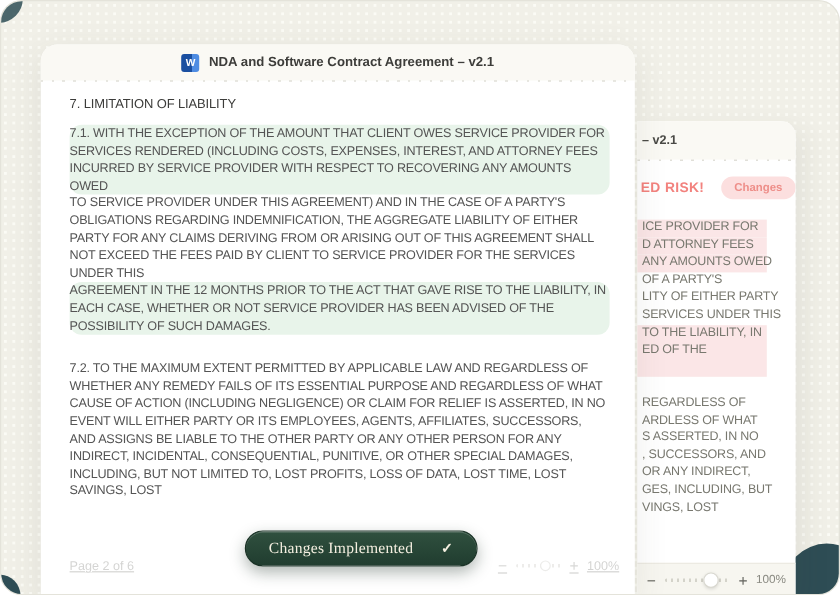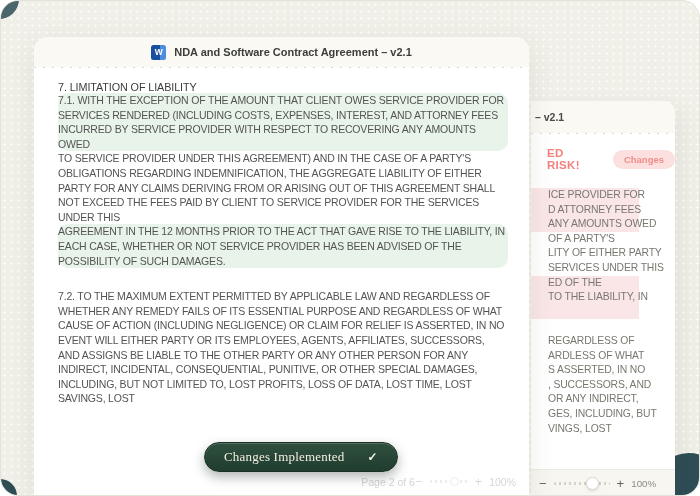--- a/index.html
+++ b/index.html
@@ -12,35 +12,35 @@
     background-size:7px 7px;
   }
   
   .corner { position:absolute; border-radius:50%; background:var(--corner-accent,#2e4d55); z-index:0; }
   .corner.tl { width:40px; height:40px; left:-22px; top:-22px; opacity:.85; }
   .corner.bl { width:34px; height:34px; left:-18px; bottom:-18px; }
   .corner.br { width:72px; height:72px; right:-26px; bottom:-30px; }
 
   
   .back-card {
-    position:absolute; left:530px; top:100px; width:144px; height:396px;
+    position:absolute; left:530px; top:100px; width:132px; height:396px;
     background:var(--card-background,#fff); border-radius:0 12px 0 0;
     box-shadow: 8px 8px 22px rgba(70,70,55,.08); z-index:1; overflow:hidden;
   }
   .back-titlebar { height:32px; background:var(--titlebar-background,#faf9f4);
     display:flex; align-items:center; padding-left:4px;
     font-size:10.5px; font-weight:600; color:#4a4a46; }
   .dotline { height:1px; background:repeating-linear-gradient(90deg,#d9d8cf 0 2px, transparent 2px 9px); }
   .back-body { padding-top:13px; }
-  .risk-row { display:flex; align-items:center; gap:14px; padding-left:16px; margin-bottom:17px; }
+  .risk-row { display:flex; align-items:center; gap:14px; padding-left:3px; margin-bottom:17px; }
   .risk-label { font-size:11.5px; font-weight:700; letter-spacing:.3px; color:var(--risk-red,#f2827e); }
   .severity-badge { background:var(--badge-background,#fcdfdf); color:var(--badge-text,#ee8e89);
     font-size:9.5px; font-weight:600; padding:4px 11px; border-radius:10px; }
   .rline { height:14.6px; line-height:14.6px; font-size:10.4px; letter-spacing:-0.15px;
-    color:var(--back-text,#78786f); padding-left:17px; white-space:nowrap; }
+    color:var(--back-text,#78786f); padding-left:4px; white-space:nowrap; }
   .rline.hl { background:var(--pink-highlight,#fbe6e7); width:108px; }
   .rline.gap { background:none; }
   .back-footer { position:absolute; left:0; right:0; bottom:0; height:28px;
     background:#f7f6f0; border-top:1px solid #eceae2;
     display:flex; align-items:center; gap:7px; padding:0 8px; }
   .zoom-btn { font-size:13px; line-height:1; color:#63635d; cursor:pointer; background:none; border:none; font-family:inherit; }
   .slider-track { position:relative; width:56px; height:3px; border-radius:2px;
     background:repeating-linear-gradient(90deg,#d4d3ca 0 2px, transparent 2px 5px); }
   .slider-knob { position:absolute; left:32px; top:-5px; width:13px; height:13px; border-radius:50%;
     background:#fff; border:1px solid #d9d8d0; box-shadow:0 1px 3px rgba(0,0,0,.12); }
@@ -54,27 +54,27 @@
   }
   .front-titlebar { height:30px; border-radius:14px 14px 0 0;
     background:var(--titlebar-background,#faf9f4);
     display:flex; align-items:center; justify-content:center; gap:8px; }
   .front-title { font-size:11px; font-weight:600; color:#3d3d3a; }
   .word-icon { width:15px; height:15px; border-radius:2.5px;
     background:linear-gradient(90deg,#1a4fa0 0 62%, #4e8ce2 62% 100%);
     display:flex; align-items:center; justify-content:center;
     color:#fff; font-size:8.5px; font-weight:700; }
   .front-body { padding:13px 21px 0 24px; }
-  .doc-heading { font-size:10.8px; color:#3c3c3a; letter-spacing:-0.1px; }
+  .doc-heading { font-size:10.8px; color:#3c3c3a; letter-spacing:-0.1px; margin-bottom:11px; }
   .para { font-size:10.5px; line-height:14.6px; letter-spacing:-0.18px; color:var(--front-text,#545454);border-radius:10px; }
   .hl-green { background:var(--green-highlight,#e8f4ea); }
   .para-spacer { height:21px; }
-  .front-footer { position:absolute; left:0; right:0; bottom:0; height:26px;
-    display:flex; align-items:center; justify-content:flex-end;
-    padding:0 13px 5px 24px; opacity:.25; color:#55554f; font-size:10.5px; }
+  .front-footer { position:absolute; left:0; right:0; bottom:10px; height:26px;
+    display:flex; align-items:center; justify-content:space-between;
+    padding:0 13px 5px 24px; opacity:.25; color:#55554f; font-size:10.5px;text-decoration:underline; }
   .footer-zoom { display:flex; align-items:center; gap:7px; }
   .footer-track { position:relative; width:38px; height:3px; border-radius:2px;
     background:repeating-linear-gradient(90deg,#b9b8b0 0 2px, transparent 2px 5px); }
   .footer-knob { position:absolute; left:20px; top:-3px; width:9px; height:9px; border-radius:50%;
     background:#fff; border:1px solid #b5b4ac; }
 
   
   .cta {
     position:absolute; left:203px; top:441px; height:30px; padding:0 19px;
     border-radius:15px; border:1px solid #1a3226;
@@ -104,22 +104,22 @@
         <span class="risk-label">ED RISK!</span>
         <span class="severity-badge">Changes</span>
       </div>
       <div>
           <div class="rline hl">ICE PROVIDER FOR</div>
           <div class="rline hl">D ATTORNEY FEES</div>
           <div class="rline hl">ANY AMOUNTS OWED</div>
           <div class="rline">OF A PARTY'S</div>
           <div class="rline">LITY OF EITHER PARTY</div>
           <div class="rline">SERVICES UNDER THIS</div>
+          <div class="rline hl">TO THE LIABILITY, IN</div>
           <div class="rline hl">ED OF THE</div>
-          <div class="rline hl">TO THE LIABILITY, IN</div>
           <div class="rline hl"></div>
           <div class="rline gap"></div>
           <div class="rline">REGARDLESS OF</div>
           <div class="rline">ARDLESS OF WHAT</div>
           <div class="rline">S ASSERTED, IN NO</div>
           <div class="rline">, SUCCESSORS, AND</div>
           <div class="rline">OR ANY INDIRECT,</div>
           <div class="rline">GES, INCLUDING, BUT</div>
           <div class="rline">VINGS, LOST</div>
         </div>

